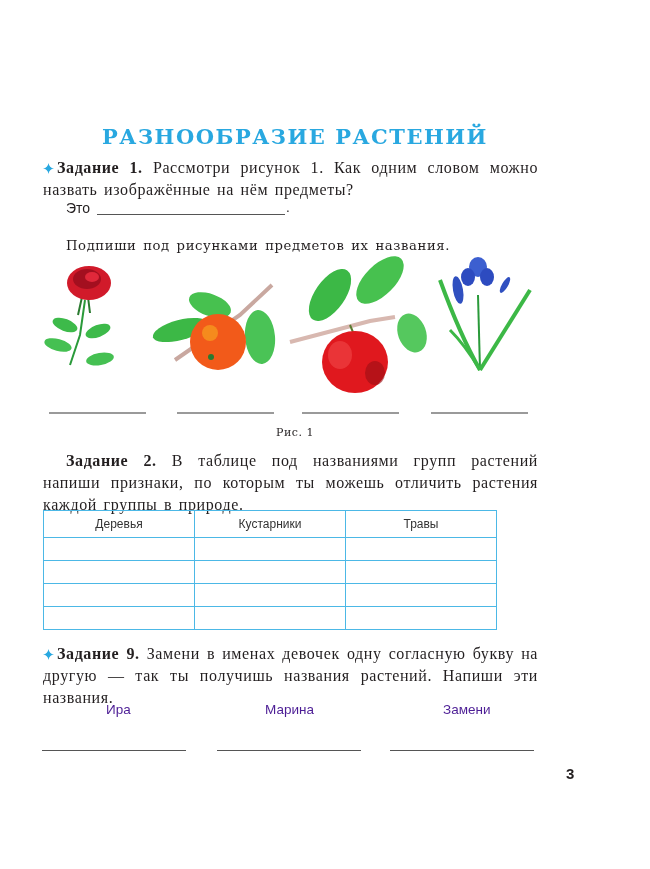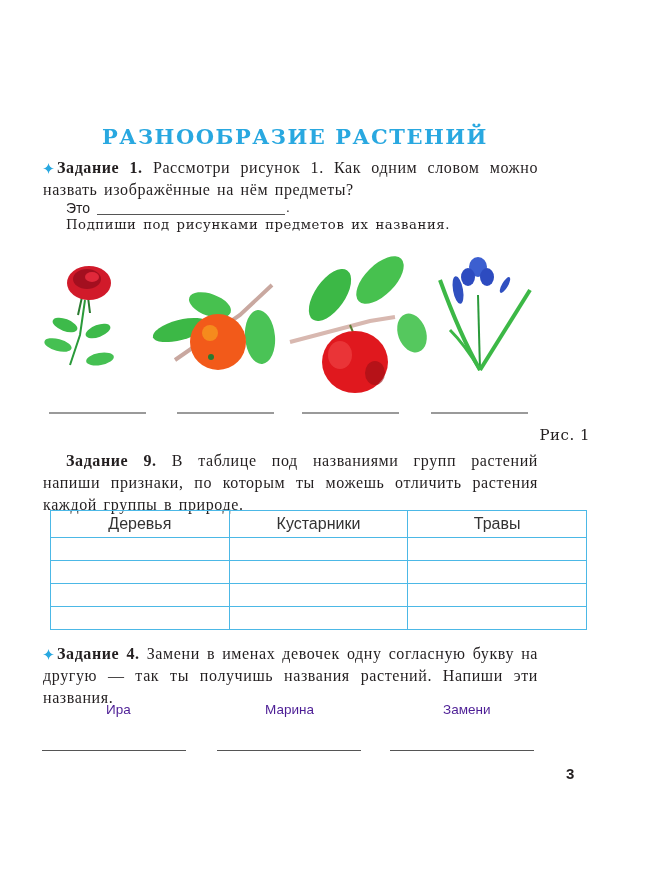--- a/index.html
+++ b/index.html
@@ -20,30 +20,30 @@
   .diamond {
     display: inline-block; width: 11px; height: 11px; vertical-align: -1px;
     margin-right: 3px; position: relative;
   }
   .diamond svg { display: block; }
 
   .eto { position: absolute; left: 66px; top: 200px; font-family: "Liberation Sans", sans-serif; font-size: 14px; }
   .eto-line { position: absolute; left: 97px; top: 214px; width: 188px; border-bottom: 1px solid #555; }
   .eto-dot { position: absolute; left: 286px; top: 200px; font-family: "Liberation Sans", sans-serif; font-size: 13.5px; }
 
-  .sign { position: absolute; left: 66px; top: 217px; font-family: "DejaVu Serif", serif; font-size: 13.2px; letter-spacing: 0.6px; word-spacing: 2px; }
+  .sign { position: absolute; left: 66px; top: 238px; font-family: "DejaVu Serif", serif; font-size: 13.2px; letter-spacing: 0.6px; word-spacing: 2px; }
 
   .figure { position: absolute; left: 40px; top: 255px; width: 500px; height: 140px; }
   .blank { position: absolute; top: 412px; height: 0; border-bottom: 2px solid #9a9a9a; width: 97px; }
 
-  .caption { position: absolute; left: 0; width: 590px; top: 426px; text-align: right; font-family: "DejaVu Serif", serif; font-size: 15px; letter-spacing: 0.5px; }
+  .caption { position: absolute; left: 0; width: 590px; top: 426px; text-align: center; font-family: "DejaVu Serif", serif; font-size: 11px; letter-spacing: 0.5px; }
 
   table.plants {
-    position: absolute; left: 43px; top: 510px; width: 537px; border-collapse: collapse;
-    font-family: "Liberation Sans", sans-serif; font-size: 16px; margin-left: 7px;
+    position: absolute; left: 43px; top: 510px; width: 454px; border-collapse: collapse;
+    font-family: "Liberation Sans", sans-serif; font-size: 12px;
   }
   table.plants td, table.plants th { border: 1px solid #4cb8e6; height: 22px; padding: 0; text-align: center; font-weight: normal; }
   table.plants th { height: 26px; color: #333; }
   table.plants col { width: 33.3%; }
 
   .names { position: absolute; top: 702px; font-family: "Liberation Sans", sans-serif; font-size: 13.5px; color: #4c1d95; }
   .ans-line { position: absolute; top: 750px; width: 144px; border-bottom: 1px solid #555; }
 
   .page-num { position: absolute; left: 566px; top: 765px; font-family: "Liberation Sans", sans-serif; font-weight: bold; font-size: 15px; }
 </style>
@@ -116,21 +116,21 @@
 </svg>
 
 <div class="blank" style="left:49px;"></div>
 <div class="blank" style="left:177px;"></div>
 <div class="blank" style="left:302px;"></div>
 <div class="blank" style="left:431px;"></div>
 
 <div class="caption">Рис. 1</div>
 
 <div class="para" style="top:450px; text-indent:23px;">
-  <b>Задание 9.</b>
+  <b>Задание 2.</b>
   <span>В таблице под названиями групп растений напиши признаки, по которым ты можешь отличить растения каждой группы в природе.</span>
 </div>
 
 <table class="plants">
   <colgroup>
       <col>
       <col>
       <col>
     </colgroup>
   <thead>
@@ -162,21 +162,21 @@
         <td></td>
       </tr>
   </tbody>
 </table>
 
 <div class="para" style="top:643px;">
   <span class="diamond">
     <svg width="11" height="11" viewBox="0 0 11 11">
         <path d="M5.5 0 Q6.2 4.8 11 5.5 Q6.2 6.2 5.5 11 Q4.8 6.2 0 5.5 Q4.8 4.8 5.5 0Z" fill="#29a8e0"></path>
       </svg>
-  </span><b>Задание 4.</b>
+  </span><b>Задание 9.</b>
   <span>Замени в именах девочек одну согласную букву на другую — так ты получишь названия растений. Напиши эти названия.</span>
 </div>
 
 <div class="names" style="left:106px;">Ира</div>
 <div class="names" style="left:265px;">Марина</div>
 <div class="names" style="left:443px;">Замени</div>
 
 <div class="ans-line" style="left:42px;"></div>
 <div class="ans-line" style="left:217px;"></div>
 <div class="ans-line" style="left:390px;"></div>

